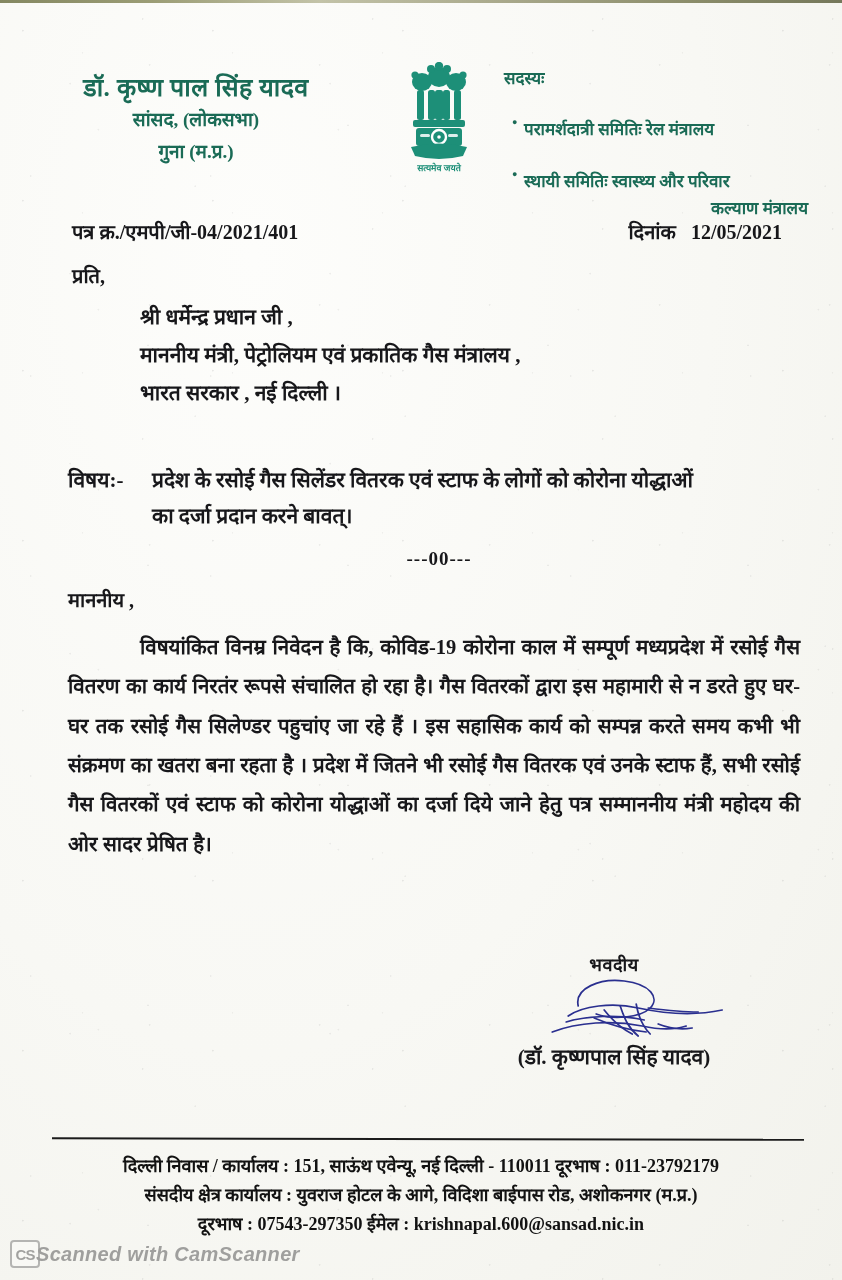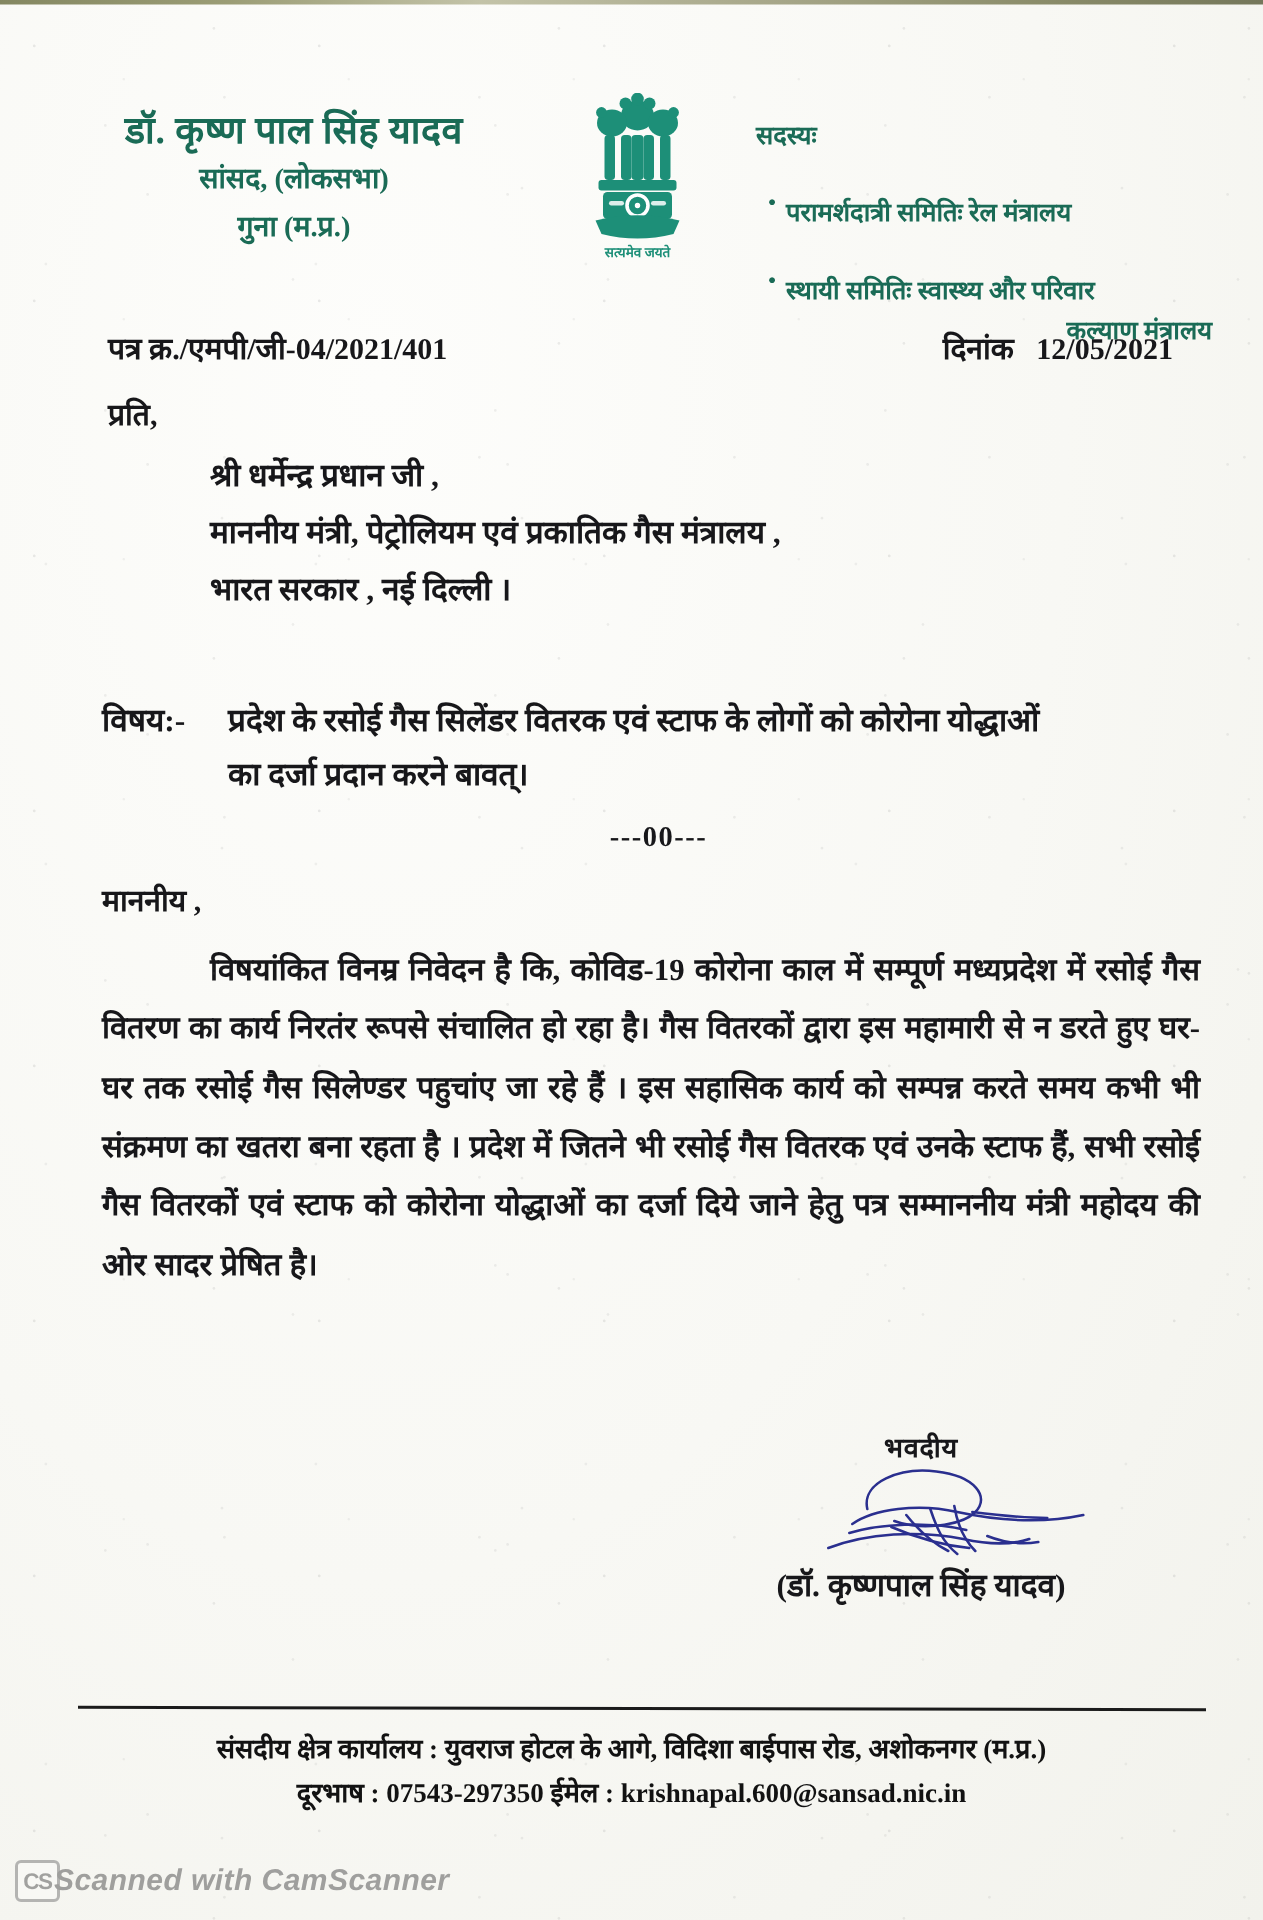--- a/index.html
+++ b/index.html
@@ -86,34 +86,34 @@
   .hdr-sub {
     font-size: 19px;
     font-weight: 700;
     line-height: 1.5;
     margin-top: 3px;
   }
 
   .hdr-emblem {
     width: 92px;
     display: flex;
-    justify-content: center;
+    justify-content: flex-end;
     padding-top: 4px;
   }
   .emblem-svg { display: block; }
 
   .hdr-right {
     color: #1a6b56;
     font-size: 17px;
     font-weight: 700;
     line-height: 1.55;
     padding-top: 8px;
     width: 310px;
   }
-  .hdr-right .memb-title { margin-bottom: 2px; margin-top: 12px; }
+  .hdr-right .memb-title { margin-bottom: 2px; }
   .hdr-right ul { list-style: none; padding-left: 8px; }
   .hdr-right li {
     position: relative;
     padding-left: 12px;
     margin-bottom: 1px;
     margin-top: 25px;
   }
   .hdr-right li::before {
     content: "\25CF";
     position: absolute;
@@ -405,20 +405,21 @@
         </g>
       </svg>
     </div>
 
     <div class="sign-name">(डॉ. कृष्णपाल सिंह यादव)</div>
   </div>
 
   <div class="foot-rule"></div>
 
   <div class="footer">
+    <div>दिल्ली निवास / कार्यालय : 151, साऊंथ एवेन्यू, नई दिल्ली - 110011 दूरभाष : 011-23792179</div>
     <div>संसदीय क्षेत्र कार्यालय : युवराज होटल के आगे, विदिशा बाईपास रोड, अशोकनगर (म.प्र.)</div>
     <div>दूरभाष : 07543-297350 ईमेल : krishnapal.600@sansad.nic.in</div>
   </div>
 
   <div class="camscanner">
     <span class="cs-logo">CS</span>
     <span class="cs-text">Scanned with CamScanner</span>
   </div>
 
   <div class="speckle"></div>

